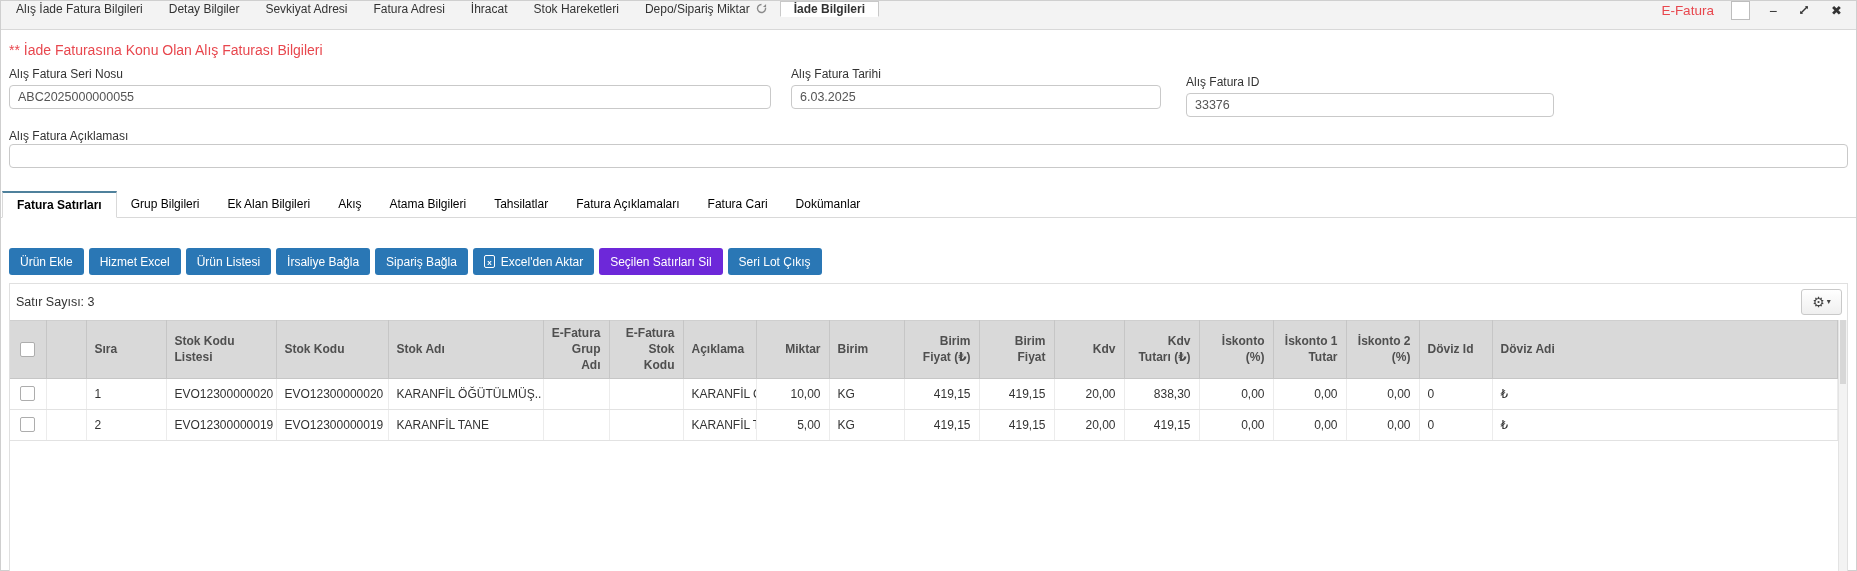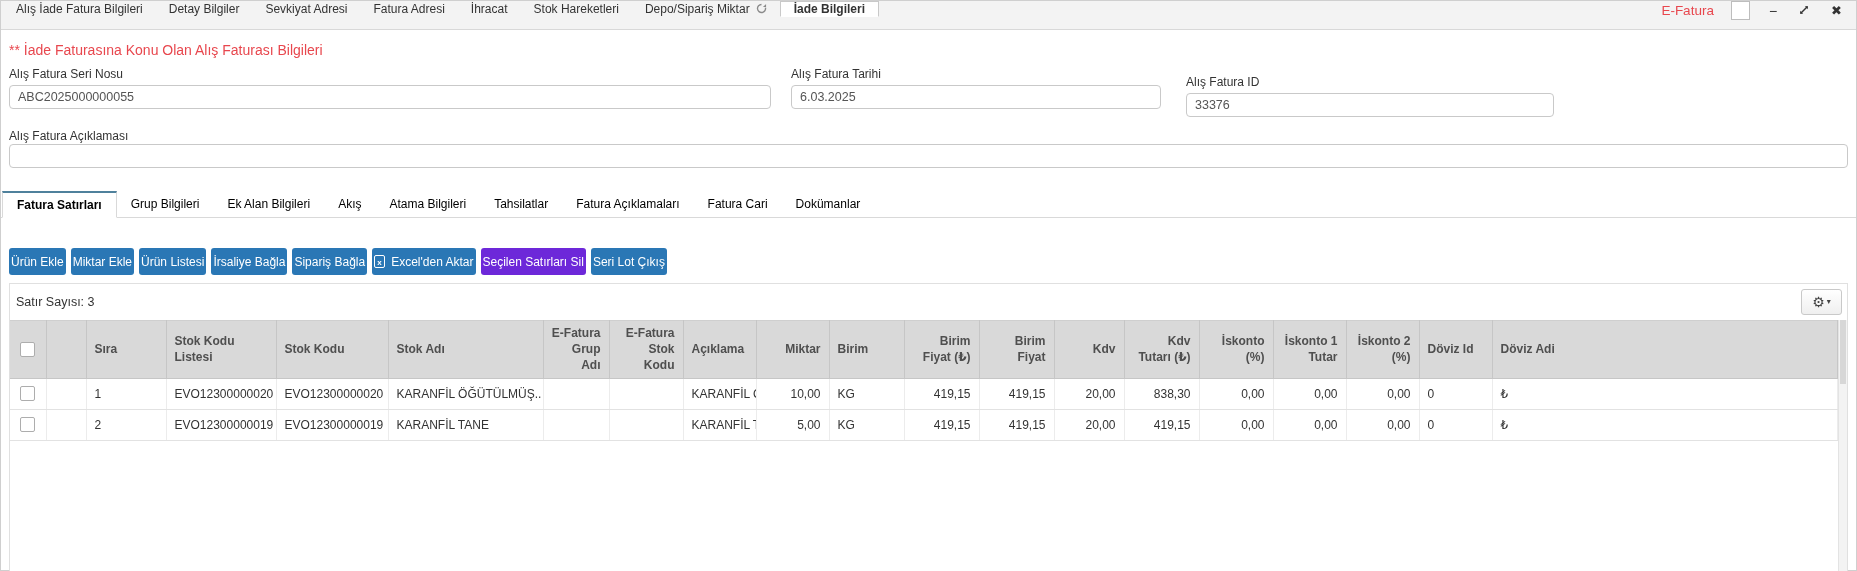--- a/index.html
+++ b/index.html
@@ -33,21 +33,21 @@
   .txt-input { width:100%; height:24px; border:1px solid #c9c9c9; background:#fff; padding:0 8px; font-size:12.5px; color:#555; font-family:inherit; border-radius:4px; }
   .form-row-2 { padding:0 8px; margin-top:9px; }
 
   
   .detail-tabbar { display:flex; align-items:stretch; height:27px; border-bottom:1px solid #d9d9d9; margin-top:23px; padding-left:1px; }
   .detail-tab { display:flex; align-items:center; padding:0 14px; font-size:12px; color:#000000; cursor:pointer; white-space:nowrap; }
   .detail-tab.active { background:#fff; border:1px solid #d9d9d9; border-top:2px solid #4f819c; border-bottom:1px solid #fff; margin-bottom:-1px; font-weight:700; }
 
   
   .toolbar { display:flex; gap:5px; padding-left:8px; margin-top:30px; }
-  .btn { height:27px; display:inline-flex; align-items:center; gap:6px; padding:0 2px; font-size:12px; color:#fff; border:none; border-radius:3px; cursor:pointer; font-family:inherit; white-space:nowrap; }
+  .btn { height:27px; display:inline-flex; align-items:center; gap:6px; padding:0 11px; font-size:12px; color:#fff; border:none; border-radius:3px; cursor:pointer; font-family:inherit; white-space:nowrap; }
   .btn-blue { background:#2a77b5; }
   .btn-red  { background:#6d28d9; }
 
   
   .grid-panel { position:relative; margin:8px 8px 0 8px; height:296px; border:1px solid #e0e0e0; background:#fff; }
   .panel-topstrip { display:flex; align-items:center; justify-content:space-between; height:36px; padding:0 5px 0 6px; }
   .row-count { font-size:12.5px; color:#333; }
   .gear-btn { width:41px; height:26px; display:flex; align-items:center; justify-content:center; gap:2px; border:1px solid #c9c9c9; border-radius:3px; background:linear-gradient(#ffffff,#efefef); cursor:pointer; }
   .gear-glyph { font-size:14px; color:#444; line-height:1; }
   .caret-glyph { font-size:8px; color:#444; line-height:1; }
@@ -155,21 +155,21 @@
       <div class="detail-tab">Fatura Açıklamaları</div>
       <div class="detail-tab">Fatura Cari</div>
       <div class="detail-tab">Dokümanlar</div>
     </div>
 
   <div class="toolbar" id="toolbar">
       <button class="btn btn-blue">
         <span>Ürün Ekle</span>
       </button>
       <button class="btn btn-blue">
-        <span>Miktar Ekle</span>
+        <span>Hizmet Excel</span>
       </button>
       <button class="btn btn-blue">
         <span>Ürün Listesi</span>
       </button>
       <button class="btn btn-blue">
         <span>İrsaliye Bağla</span>
       </button>
       <button class="btn btn-blue">
         <span>Sipariş Bağla</span>
       </button>

